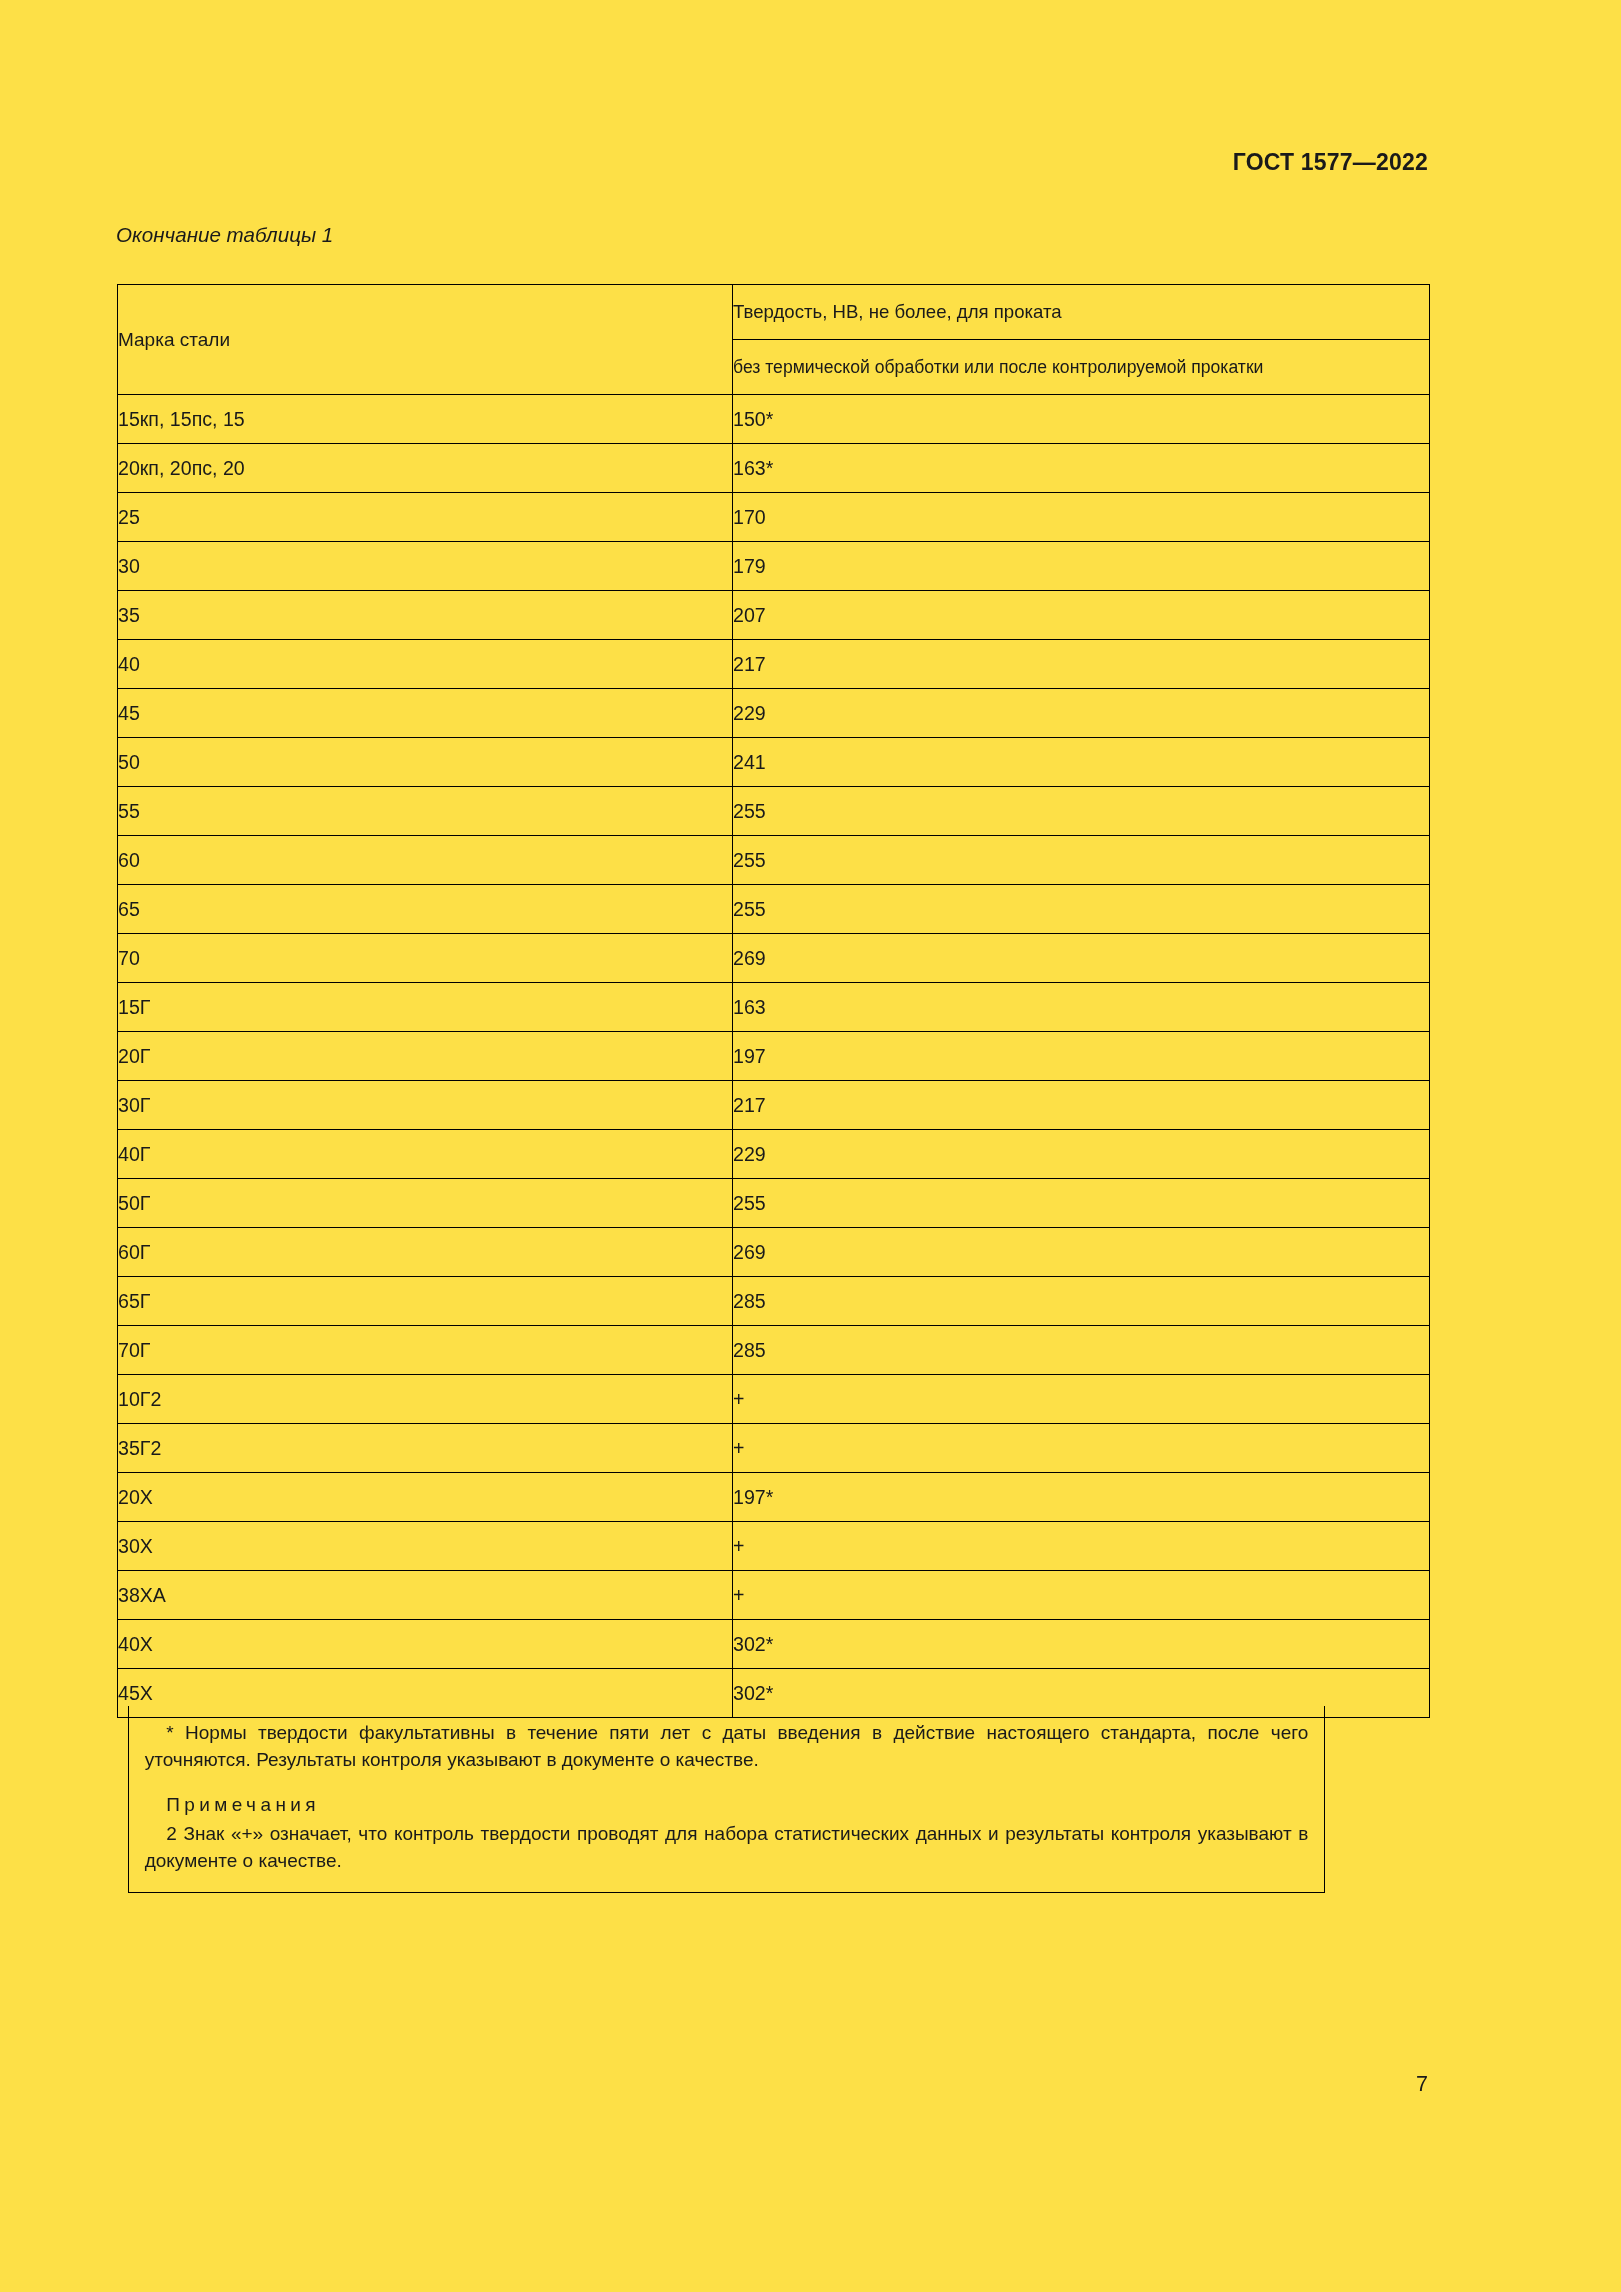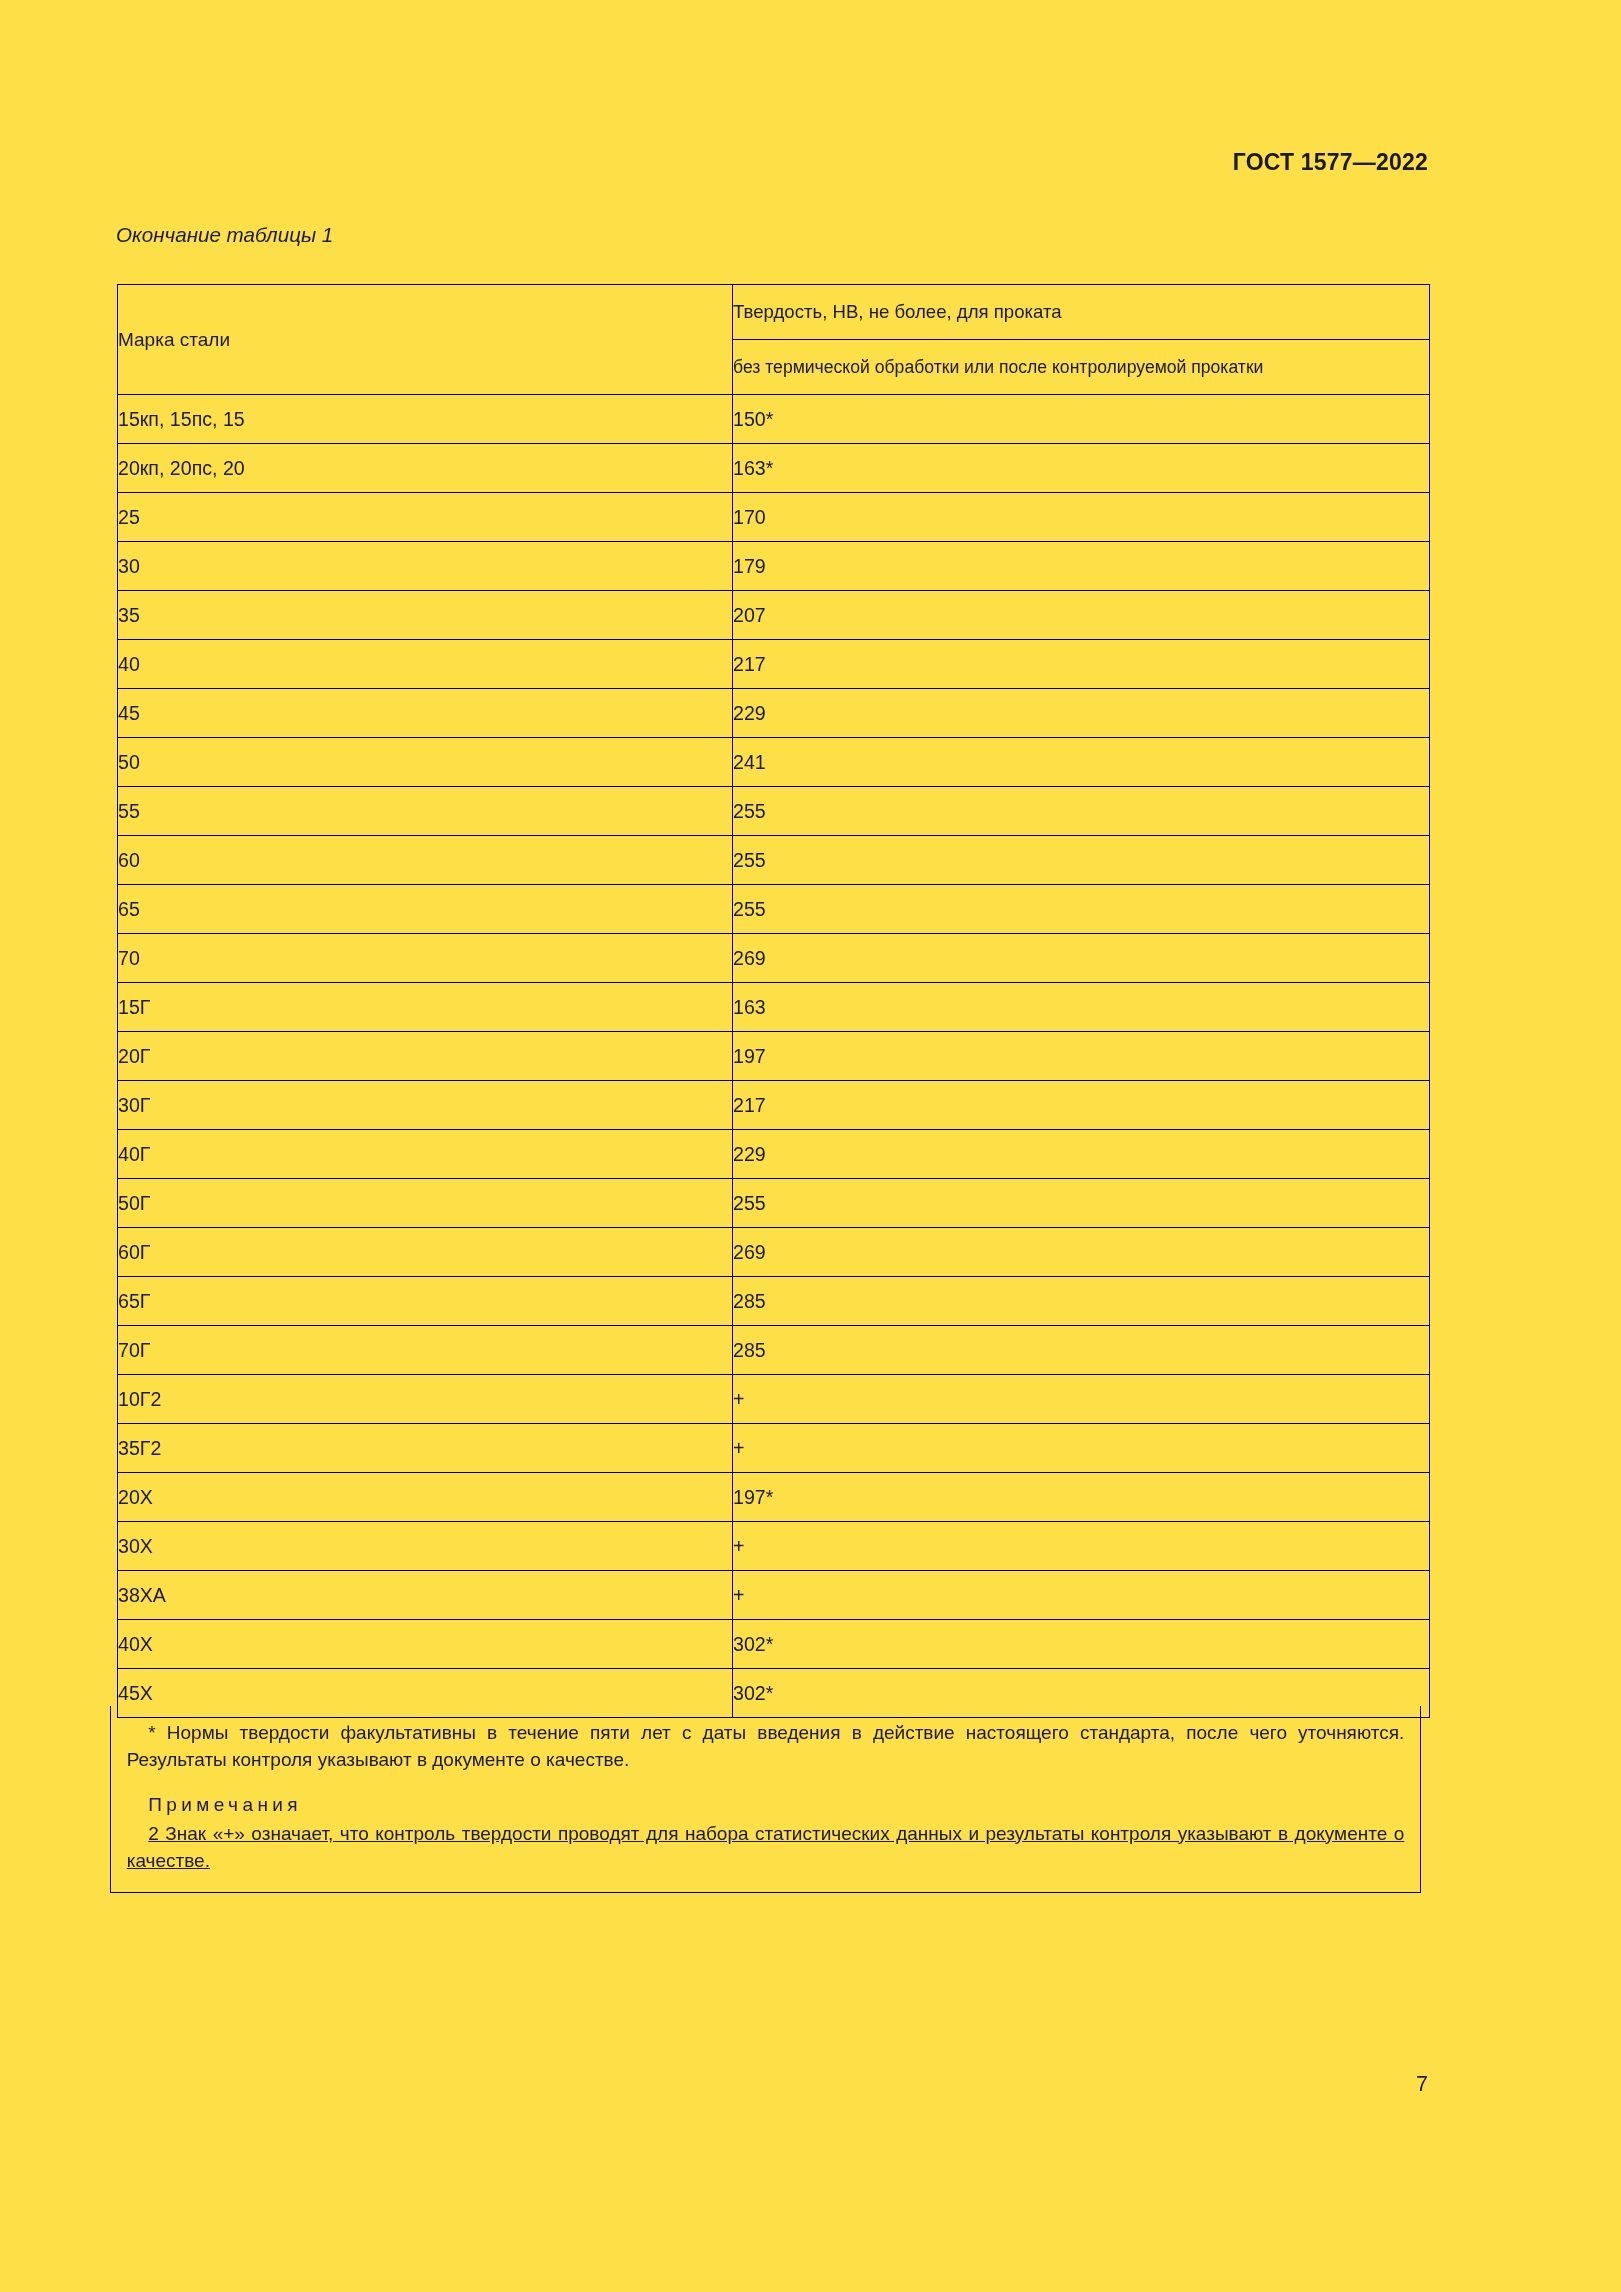--- a/index.html
+++ b/index.html
@@ -82,22 +82,22 @@
     font-size: 19.6px;
   }
   .plus {
     font-size: 19.6px;
   }
 
   
   .notes-box {
     position: absolute;
     top: 1706px;
-    left: 110px;
-    width: 1311px;
+    left: 128px;
+    width: 1197px;
     box-sizing: border-box;
     border: 1.6px solid #000;
     border-top: none;
     padding: 13.7px 15.7px 17.6px 15.7px;
     font-size: 19px;
     line-height: 1.42;
   }
   .footnote {
     margin: 0 0 9.8px 0;
     text-align: justify;
@@ -113,21 +113,21 @@
     margin: 18px 0 2px 0;
     padding-left: 21.6px;
     letter-spacing: 4.4px;
     font-size: 19px;
   }
   .note-item {
     margin: 0 0 2px 0;
     text-align: justify;
     text-justify: inter-word;
   }
-  .note-item:last-child { margin-bottom: 0; text-decoration: underline; }
+  .note-item:last-child { margin-bottom: 0; }
 
   
   .page-number {
     position: absolute;
     top: 2071px;
     right: 193px;
     font-size: 21.6px;
   }
 </style>
 </head>

